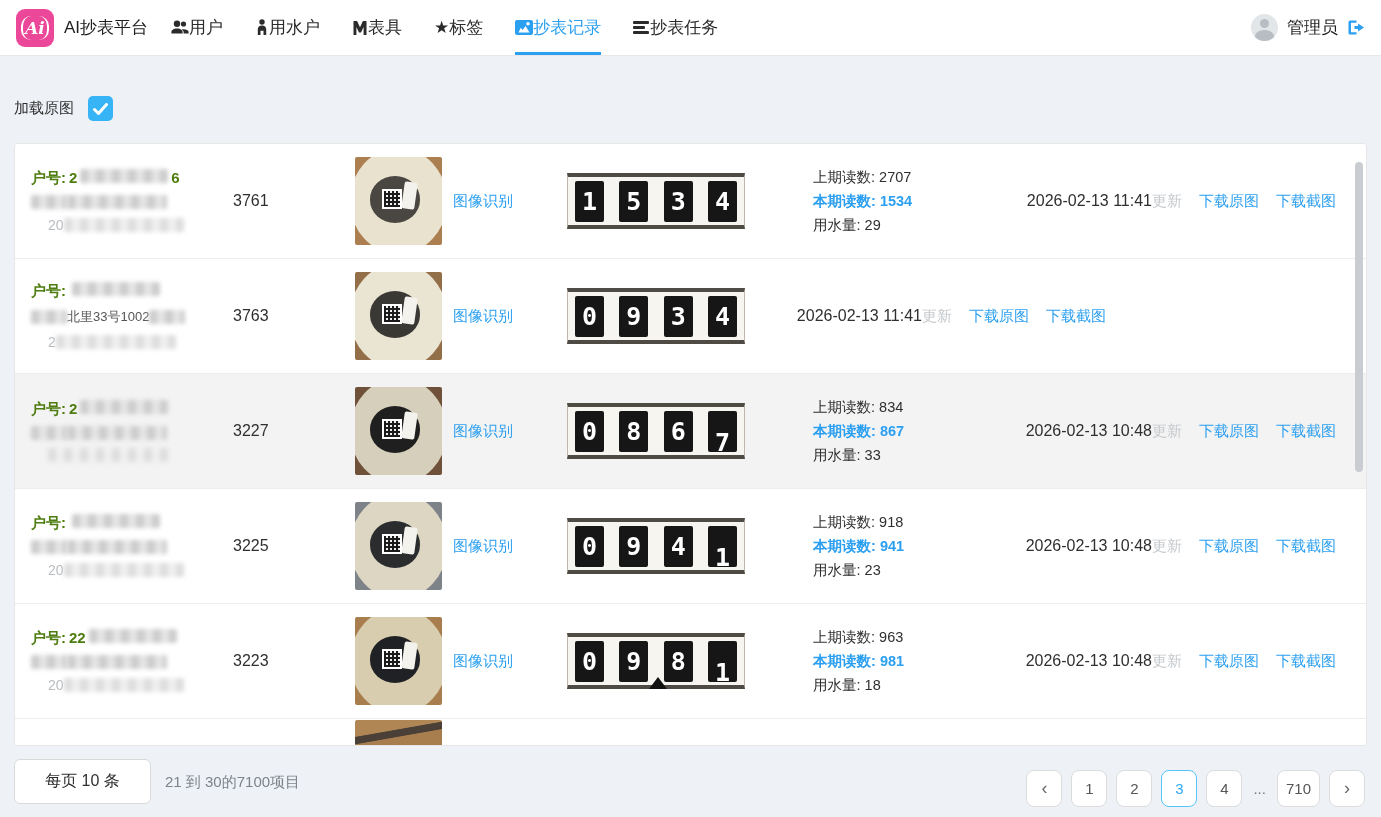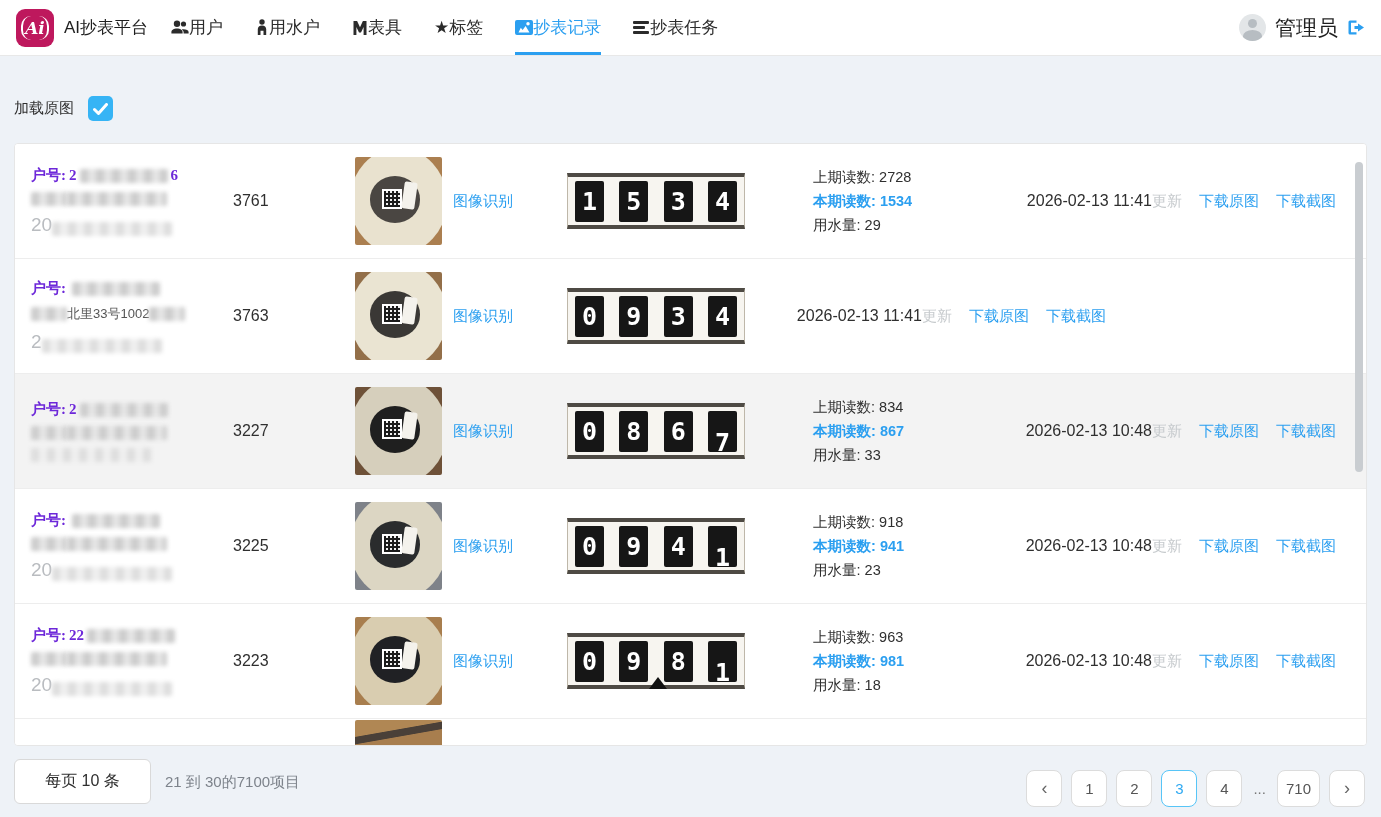--- a/index.html
+++ b/index.html
@@ -3,62 +3,62 @@
 <meta charset="utf-8">
 <style>
   * { margin:0; padding:0; box-sizing:border-box; }
   html,body { width:1381px; height:817px; overflow:hidden;
     font-family:"Liberation Sans", sans-serif; background:#eef2f7; color:#2f2f2f; }
 
   
   .navbar { position:absolute; top:0; left:0; width:1381px; height:56px; background:#fff;
     border-bottom:1px solid #e8e8e8; display:flex; align-items:stretch; padding:0 16px; }
   .brand { display:flex; align-items:center; margin-right:22px; }
-  .logo { width:38px; height:38px; border-radius:9px; background:#be185d; position:relative;
+  .logo { width:38px; height:38px; border-radius:9px; background:#ec4899; position:relative;
     display:flex; align-items:center; justify-content:center; }
   .logo .ai { color:#fff; font-size:17px; font-style:italic; font-weight:bold;
     font-family:"DejaVu Serif", serif; z-index:2; }
   .logo .br { position:absolute; top:7px; width:11px; height:24px; }
   .logo .br.l { left:5px; border-left:2px solid #fff; border-radius:10px 0 0 10px; }
   .logo .br.r { right:5px; border-right:2px solid #fff; border-radius:0 10px 10px 0; }
   .brand-name { margin-left:10px; font-size:17px; color:#1f1f1f; }
   .nav-items { display:flex; align-items:stretch; gap:32px; }
   .nav-item { display:flex; align-items:center; font-size:17px; color:#2b2b2b;
     cursor:pointer; border-bottom:3px solid transparent; padding-top:3px; }
   .nav-item svg { fill:#2b2b2b; }
   .nav-item .star { font-size:17px; line-height:1; }
   .nav-item.active { color:#2b9ff0; border-bottom-color:#2b9ff0; }
   .nav-item.active svg { fill:#2b9ff0; }
   .nav-right { margin-left:auto; display:flex; align-items:center; gap:9px; }
   .avatar { width:27px; height:27px; border-radius:50%; background:#e3e6e8; position:relative; overflow:hidden; }
   .avatar::before { content:""; position:absolute; top:5px; left:9px; width:9px; height:9px;
     border-radius:50%; background:#b7bdc2; }
   .avatar::after { content:""; position:absolute; top:16px; left:4px; width:19px; height:12px;
     border-radius:50% 50% 0 0; background:#b7bdc2; }
-  .user-name { font-size:21px; color:#1f1f1f; }
+  .user-name { font-size:17px; color:#1f1f1f; }
   .logout svg { fill:#2b9ff0; display:block; }
 
   
   .toolbar { position:absolute; top:96px; left:14px; display:flex; align-items:center; gap:14px; }
   .toolbar-label { font-size:15px; color:#2f2f2f; }
   .checkbox { width:25px; height:25px; border-radius:5px; background:#36b4f5;
     display:flex; align-items:center; justify-content:center; cursor:pointer; }
 
   
   .card { position:absolute; left:14px; top:143px; width:1353px; height:603px; background:#fff;
     border:1px solid #e6e6e6; border-radius:4px; overflow:hidden; }
   .row { height:115px; display:flex; align-items:center; border-bottom:1px solid #ededed; background:#fff; }
   .row.hl { background:#f3f3f3; }
   .row.partial { height:27px; border-bottom:none; }
 
   .col-account { width:218px; padding-left:16px; }
-  .acct-line1 { font-size:15px; font-weight:bold; color:#6d28d9; margin-bottom:7px;
-    display:flex; align-items:center; gap:3px;font-family:Liberation Serif, serif; }
+  .acct-line1 { font-size:15px; font-weight:bold; color:#4d7c0f; margin-bottom:7px;
+    display:flex; align-items:flex-start; gap:3px; }
   .acct-line2 { margin-bottom:8px; display:flex; align-items:center; font-size:13px; color:#555; }
-  .acct-line3 { display:flex; align-items:flex-end; font-size:19px; color:#b9bcc0; }
+  .acct-line3 { display:flex; align-items:center; font-size:14px; color:#b9bcc0;margin-left:17px; }
   .blur { display:inline-block; height:14px; border-radius:2px; filter:blur(2px);
     background:repeating-linear-gradient(90deg,#cdcdcd 0 8px,#e4e4e4 8px 16px); }
   .blur.light { background:repeating-linear-gradient(90deg,#dedede 0 8px,#efefef 8px 16px); }
   .w88{width:88px;} .w36{width:36px;} .w100{width:100px;} .w120{width:120px;}
 
   .col-id { width:122px; font-size:16px; color:#2f2f2f; }
 
   .col-photo { width:88px; display:flex; align-items:center; }
   .photo { position:relative; width:87px; height:88px; border-radius:2px; overflow:hidden;
     background:var(--pbg); cursor:pointer; }
@@ -234,21 +234,21 @@
           </span>
         <span class="cell">
             <i>3</i>
           </span>
         <span class="cell">
             <i>4</i>
           </span>
       </div>
     </div>
     <div class="col-readings">
-      <div class="r-line"><span>上期读数:</span> <span>2728</span></div>
+      <div class="r-line"><span>上期读数:</span> <span>2707</span></div>
       <div class="r-line curr"><span>本期读数:</span> <span>1534</span></div>
       <div class="r-line"><span>用水量:</span> <span>29</span></div>
     </div>
     <div class="col-time">2026-02-13 11:41</div>
     <div class="col-actions">
       <span class="action disabled">更新</span>
       <a class="action link">下载原图</a>
       <a class="action link">下载截图</a>
     </div>
   </div>

